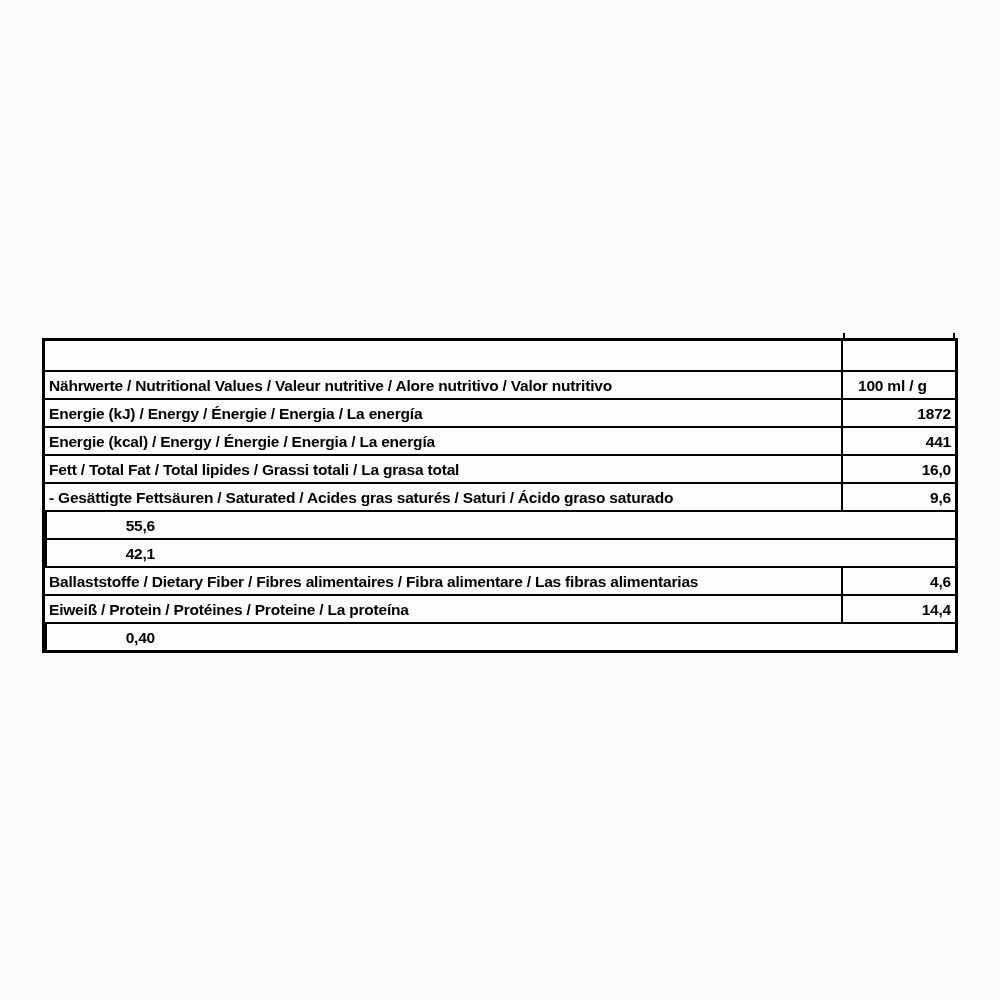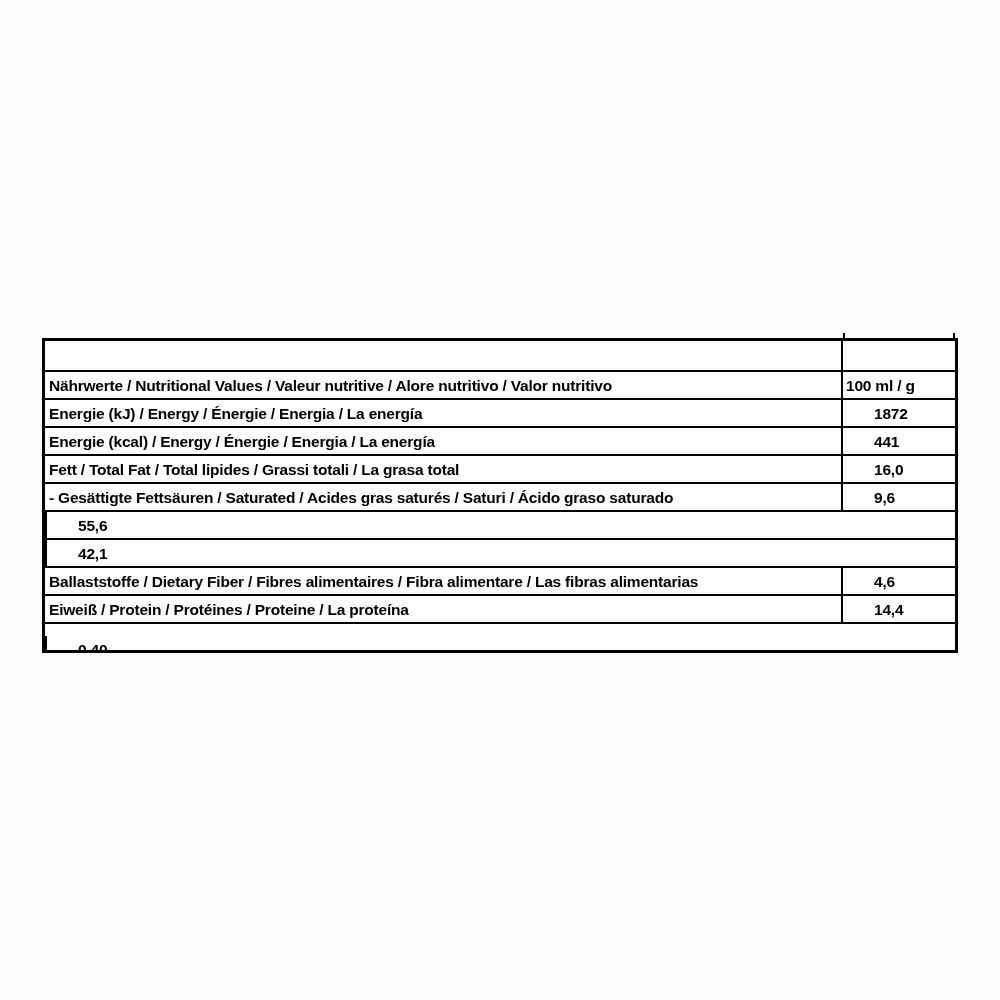--- a/index.html
+++ b/index.html
@@ -21,21 +21,20 @@
     top: 338px;
     width: 916px;
     box-sizing: border-box;
     border: 3px solid #000;
     background: #fdfdfd;
   }
   .t-row {
     display: flex;
     height: 26px;
     border-bottom: 2px solid #000;
-    gap: 12px;
   }
   .t-row:last-child {
     border-bottom: none;
     flex-direction: column;
   }
   .t-row.empty-row {
     height: 29px;
   }
   .cell {
     font-weight: bold;
@@ -46,28 +45,27 @@
     box-sizing: border-box;
   }
   .cell-label {
     flex: 1;
     padding-left: 4px;
     overflow: hidden;
   }
   .cell-value {
     width: 114px;
     border-left: 2px solid #000;
-    text-align: left;
+    text-align: right;
     padding-right: 4px;
     overflow: hidden;
-    padding-left: 31px;
   }
   .cell-value.align-left {
     text-align: left;
-    padding-left: 3px;
+    padding-left: 15px;
   }
   
   .tick {
     position: absolute;
     width: 2px;
     height: 7px;
     background: #000;
   }
   .tick-divider { left: 843px; top: 333px; }
   .tick-right   { left: 953px; top: 333px; }

